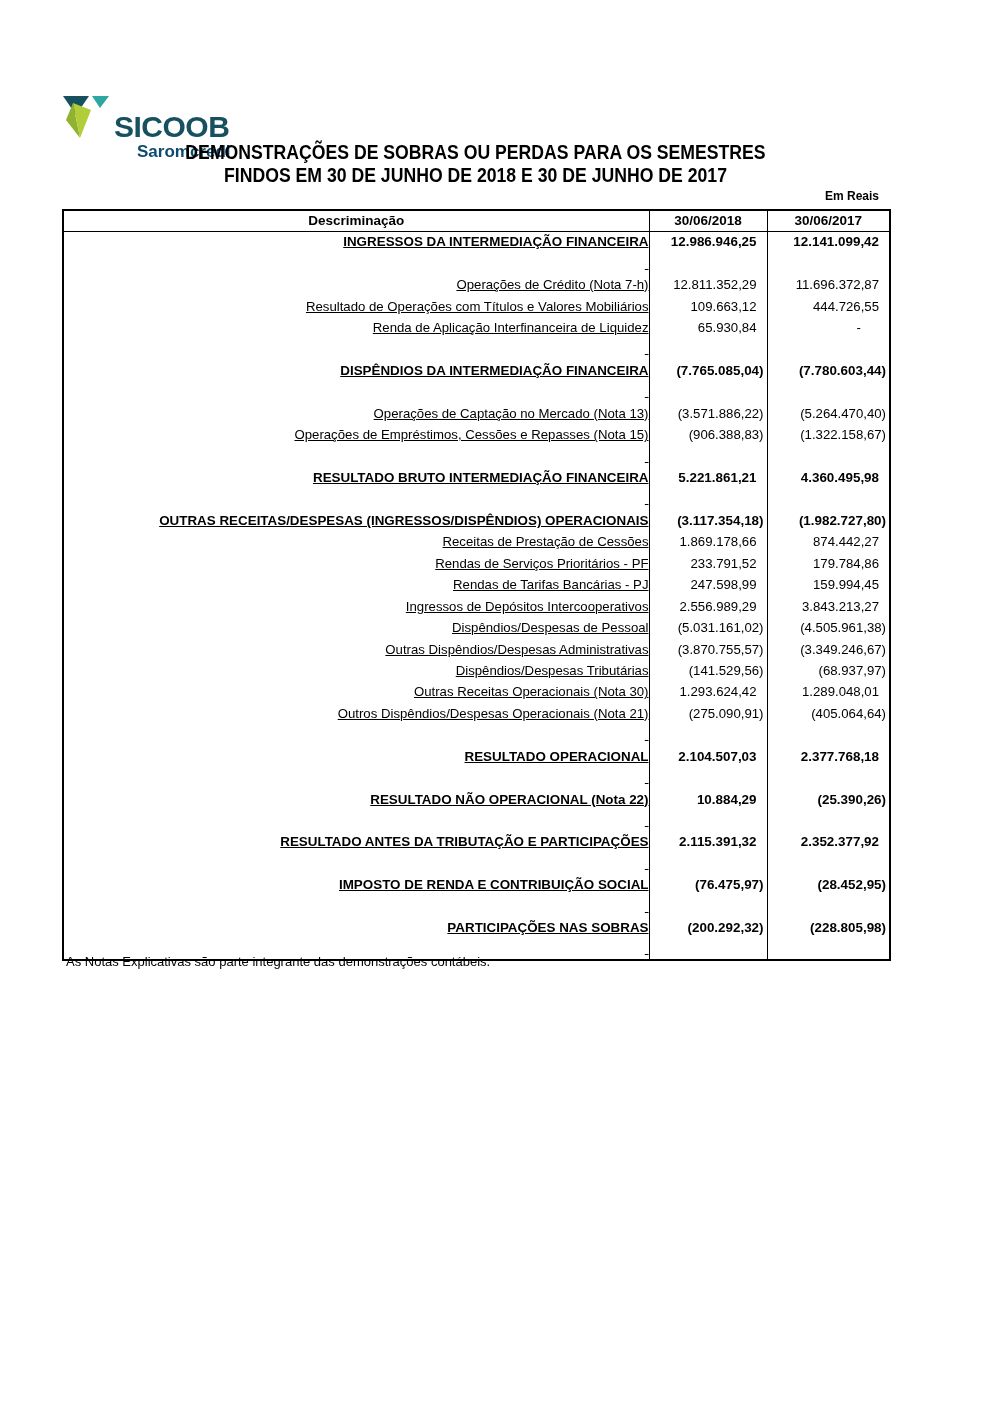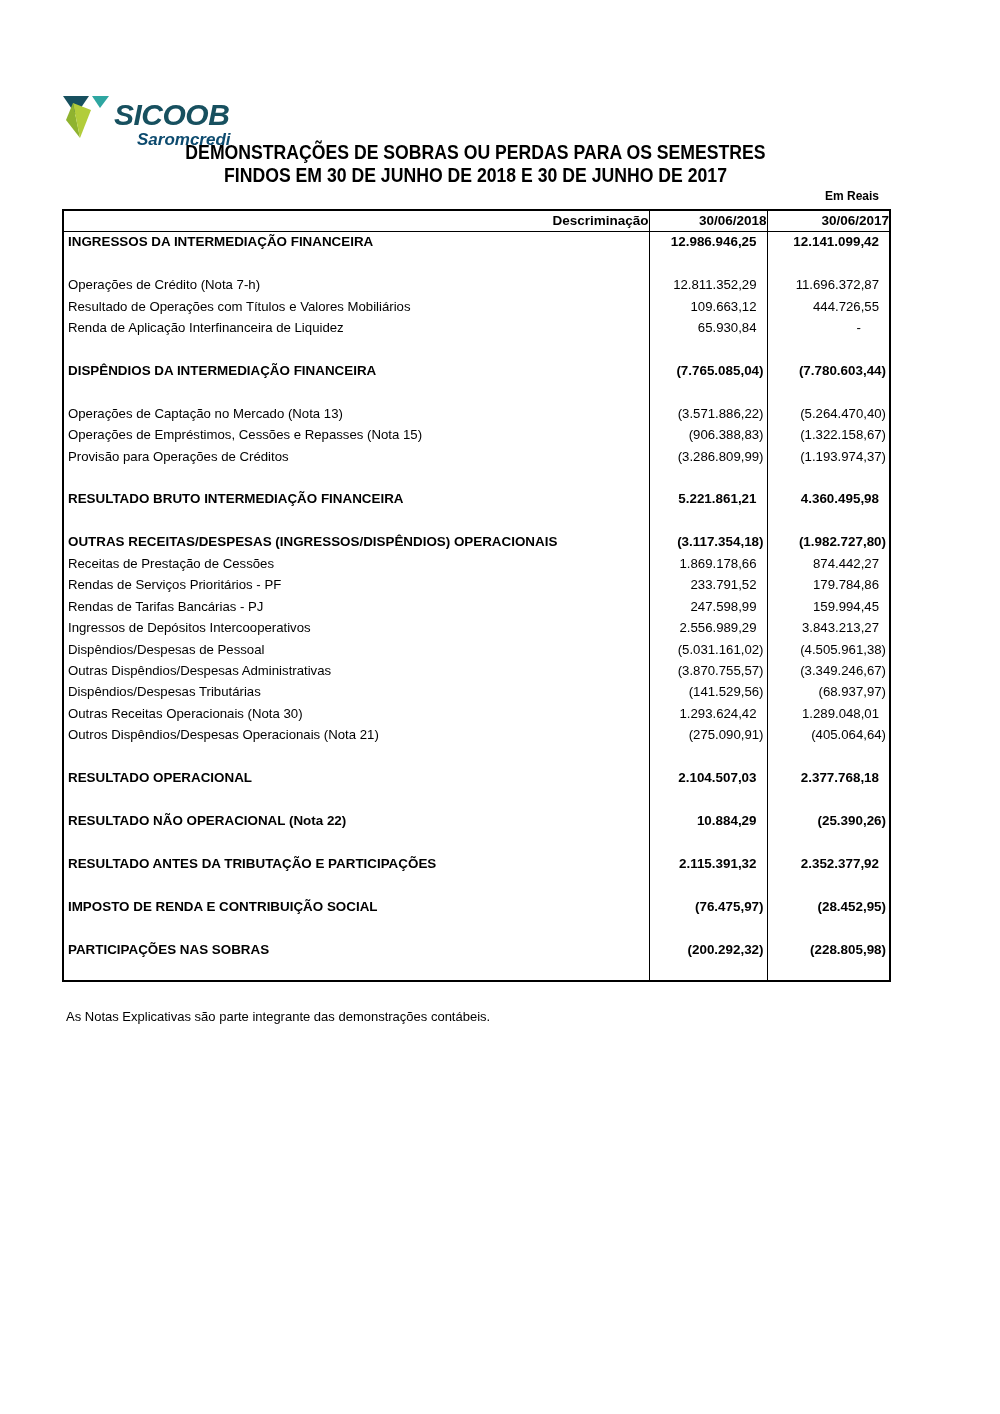--- a/index.html
+++ b/index.html
@@ -7,21 +7,21 @@
     width:1000px;height:1414px;
     font-family:"Liberation Sans", sans-serif;
     color:#000;
     position:relative;
   }
   .page{position:absolute;inset:0;background:#fff;}
 
   
   .brand{position:absolute;left:62px;top:94px;display:flex;align-items:flex-start;}
   .logo-mark{width:50px;height:46px;flex:0 0 auto;}
-  .brand-text{margin-left:2px;margin-top:6px;font-style:italic;}
+  .brand-text{margin-left:2px;margin-top:18px;}
   .brand-name{font-size:30px;font-weight:bold;letter-spacing:-0.5px;line-height:1;}
   .brand-sub{font-size:17px;font-weight:bold;line-height:1;margin-left:23px;margin-top:1px;}
 
   
   .title{
     position:absolute;left:62px;top:140px;width:827px;
     text-align:center;font-weight:bold;font-size:21px;line-height:23px;
     transform:scaleX(0.84);transform-origin:50% 0;
     white-space:nowrap;
   }
@@ -35,33 +35,33 @@
     position:absolute;left:62px;top:209px;width:827px;
     border-collapse:collapse;table-layout:fixed;
     border:2px solid #000;
   }
   col.w-desc{width:586px;}
   col.w-2018{width:118px;}
   col.w-2017{width:123px;}
   thead tr{height:21px;}
   tbody tr{height:21.45px;}
   th{
-    font-size:13.5px;font-weight:bold;text-align:right;vertical-align:middle;
+    font-size:13.5px;font-weight:bold;text-align:center;vertical-align:middle;
     border-bottom:1.5px solid #000;padding:0;
   }
   td{font-size:13.2px;vertical-align:middle;padding:0;white-space:nowrap;overflow:hidden;}
   .c-val-h,.c-val{border-left:1.5px solid #000;}
-  td.c-desc{text-align:left;padding-left:4px;}
+  td.c-desc{text-align:right;padding-left:4px;text-decoration:underline;}
   td.c-val{text-align:right;padding-right:10px;}
   td.c-val.neg{padding-right:3px;text-align:right;}
   td.c-val.dash{padding-right:28px;}
   tr.bold td{font-weight:bold;font-size:13.4px;}
 
   
-  .footnote{position:absolute;left:66px;top:1009px;font-size:13px;}
+  .footnote{position:absolute;left:66px;top:954px;font-size:13px;}
 </style>
 </head>
 <body>
 
 <div class="page">
 
   <div class="brand">
     <svg class="logo-mark" viewBox="0 0 50 46" xmlns="http://www.w3.org/2000/svg">
       <polygon points="1,2 27,2 14,21" fill="#17505f"></polygon>
       <polygon points="30,2 47,2 38,14" fill="#2ea6a1"></polygon>
@@ -139,25 +139,20 @@
           <td class="c-desc">Operações de Captação no Mercado (Nota 13)</td>
           <td class="c-val neg">(3.571.886,22)</td>
           <td class="c-val neg">(5.264.470,40)</td>
         </tr>
         <tr>
           <td class="c-desc">Operações de Empréstimos, Cessões e Repasses (Nota 15)</td>
           <td class="c-val neg">(906.388,83)</td>
           <td class="c-val neg">(1.322.158,67)</td>
         </tr>
         <tr>
-          <td class="c-desc">Provisão para Operações de Créditos</td>
-          <td class="c-val neg">(3.286.809,99)</td>
-          <td class="c-val neg">(1.193.974,37)</td>
-        </tr>
-        <tr>
           <td class="c-desc">&nbsp;</td>
           <td class="c-val">&nbsp;</td>
           <td class="c-val">&nbsp;</td>
         </tr>
         <tr class="bold">
           <td class="c-desc">RESULTADO BRUTO INTERMEDIAÇÃO FINANCEIRA</td>
           <td class="c-val">5.221.861,21</td>
           <td class="c-val">4.360.495,98</td>
         </tr>
         <tr>

